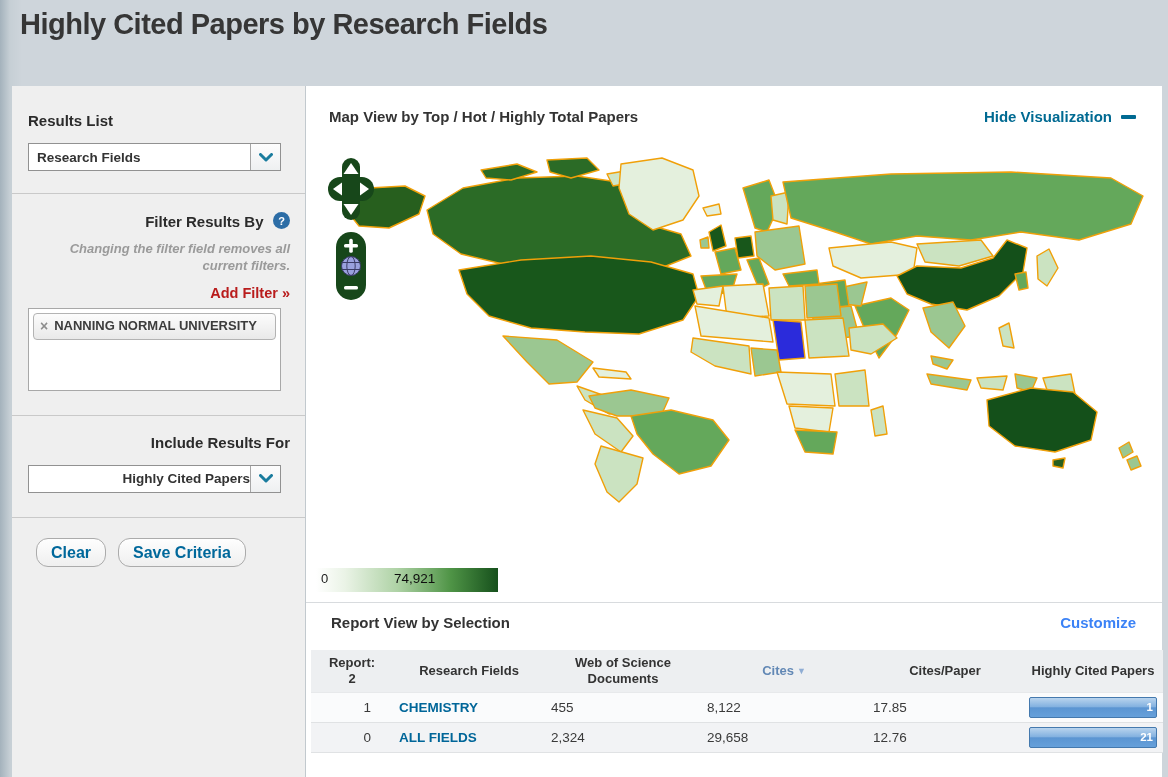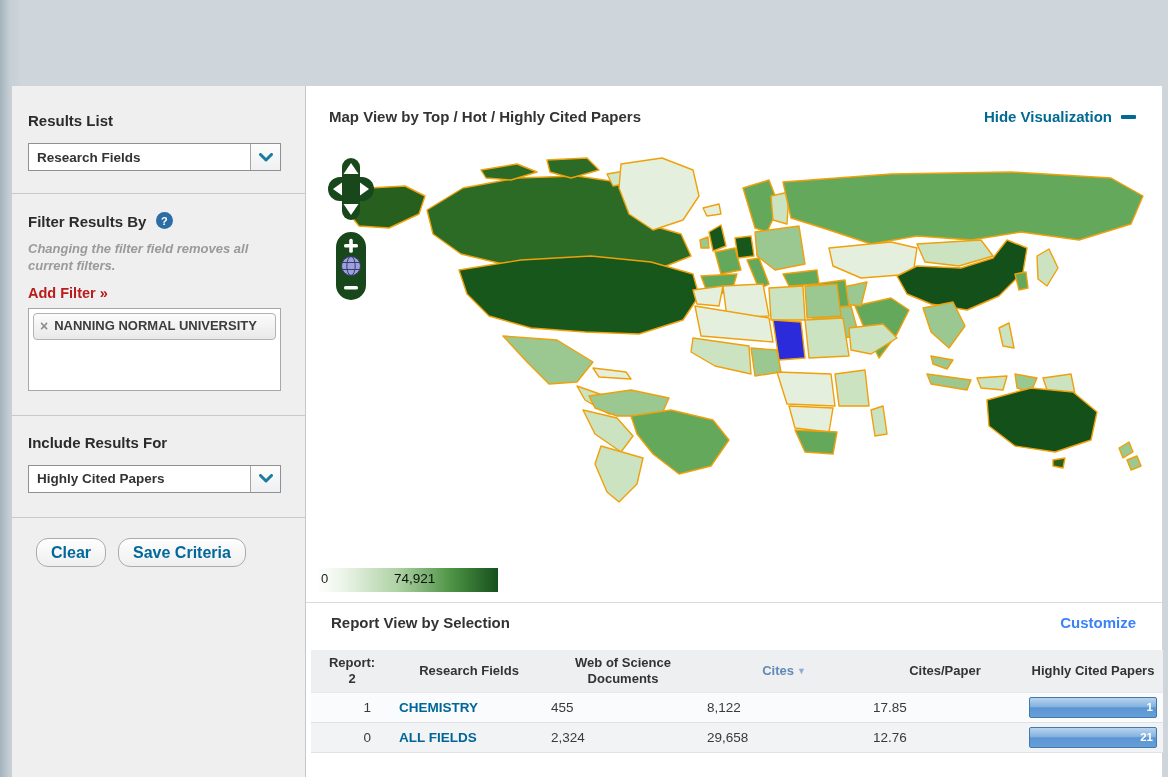--- a/index.html
+++ b/index.html
@@ -23,21 +23,21 @@
   .filter-note{ margin-top:9px; font-size:13px; font-weight:bold; font-style:italic; color:#9a9a9a; line-height:1.35; }
   .add-filter{ display:inline-block; margin-top:10px; font-size:14.5px; font-weight:bold; color:#b91c1c; text-decoration:none; cursor:pointer;}
   .filter-box{ margin-top:6px; width:253px; height:83px; background:#fff; border:1px solid #a8a8a8; padding:4px; }
   .filter-tag{ display:flex; align-items:flex-start; gap:6px; background:linear-gradient(#fcfcfc,#e9e9e9);
                border:1px solid #b3b3b3; border-radius:4px; padding:4px 6px 5px 6px; cursor:default;}
   .tag-x{ color:#8d8d8d; font-weight:bold; font-size:14px; line-height:16px; cursor:pointer; }
   .tag-text{ font-size:13px; font-weight:bold; color:#3c3c3c; line-height:1.25; }
   .sb-buttons{ padding:20px 16px 0 24px; display:flex; gap:12px; }
   .sb-btn{ background:linear-gradient(#fefefe,#efefef); border:1px solid #ababab; border-radius:12px;
            font-size:16px; font-weight:bold; color:#00689b; padding:5px 14px; height:29px; cursor:pointer; font-family:inherit;}
-  .pad-t24{ padding-top:26px; } .pad-b20{ padding-bottom:22px; } .pad-t18{ padding-top:18px; } .pad-b24{ padding-bottom:24px; }
+  .pad-t24{ padding-top:26px; } .pad-b20{ padding-bottom:22px; } .pad-t18{ padding-top:18px; } .pad-b24{ padding-bottom:24px;text-align:right; }
 
   
   .main{ position:absolute; left:305px; top:86px; width:857px; bottom:0; background:#fff; border-left:1px solid #c2c9ce; }
   .map-header{ position:absolute; left:23px; right:26px; top:22px; display:flex; align-items:center; }
   .map-title{ font-size:15px; font-weight:bold; color:#333; }
   .hide-link{ margin-left:auto; font-size:15px; font-weight:bold; color:#006a92; text-decoration:none; display:flex; align-items:center; cursor:pointer;}
   .minus-ic{ display:inline-block; width:15px; height:4px; background:#006a92; border-radius:1px; margin-left:9px; }
 
   .map-wrap{ position:absolute; left:25px; top:62px; width:822px; height:400px; }
   .map-controls{ position:absolute; left:-5px; top:10px; z-index:5; }
@@ -64,20 +64,21 @@
   a.field-link{ color:#006699; font-weight:bold; text-decoration:none; cursor:pointer; }
   .hc-bar{ width:128px; height:21px; margin-left:auto; border:1px solid #4479ae; border-radius:2px;
            background:linear-gradient(#b9d4ee 0%,#84b2e0 45%,#5b95d2 52%,#66a0da 100%);
            display:flex; align-items:center; justify-content:flex-end; }
   .hc-val{ color:#fff; font-size:11.5px; font-weight:bold; padding-right:3px; }
 </style>
 </head>
 <body>
 
 <div class="page">
+  <div class="page-title">Highly Cited Papers by Research Fields</div>
 
   <div class="sidebar">
     <div class="sb-section pad-t24 pad-b20">
       <div class="sb-label">Results List</div>
       <div class="dropdown">
         <div class="dd-value">Research Fields</div>
         <div class="dd-btn">
           <svg width="14" height="9" viewBox="0 0 14 9">
               <polyline points="1.5,1.5 7,7 12.5,1.5" fill="none" stroke="#1a7c9e" stroke-width="3" stroke-linecap="round" stroke-linejoin="round"></polyline>
             </svg>
@@ -116,21 +117,21 @@
     <div class="sb-divider"></div>
 
     <div class="sb-buttons">
       <button class="sb-btn">Clear</button>
       <button class="sb-btn">Save Criteria</button>
     </div>
   </div>
 
   <div class="main">
     <div class="map-header">
-      <span class="map-title">Map View by Top / Hot / Highly Cited Papers</span>
+      <span class="map-title">Map View by Top / Hot / Highly Total Papers</span>
       <a class="hide-link">
         <span>Hide Visualization</span>
         <span class="minus-ic"></span>
       </a>
     </div>
 
     <div class="map-wrap">
       
       <div class="map-controls">
         <svg width="50" height="150" viewBox="0 0 50 150">

